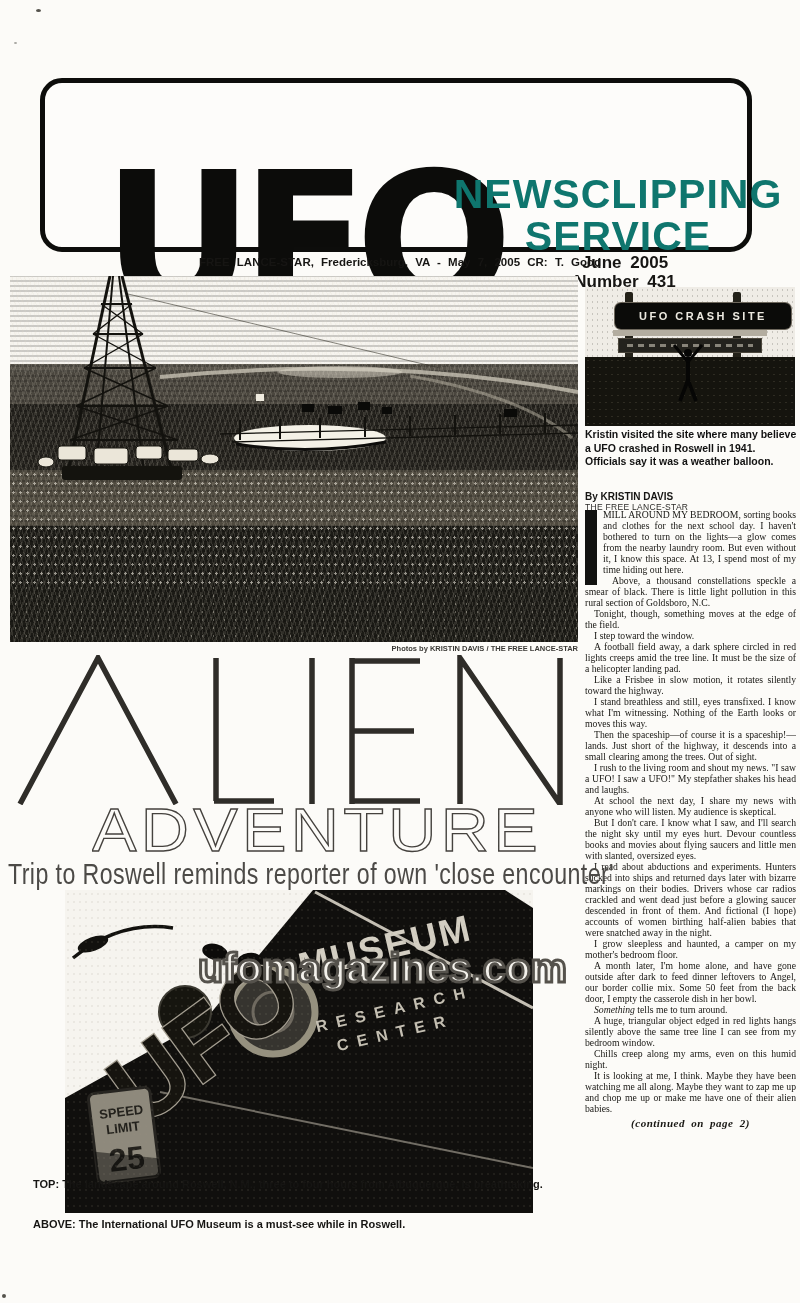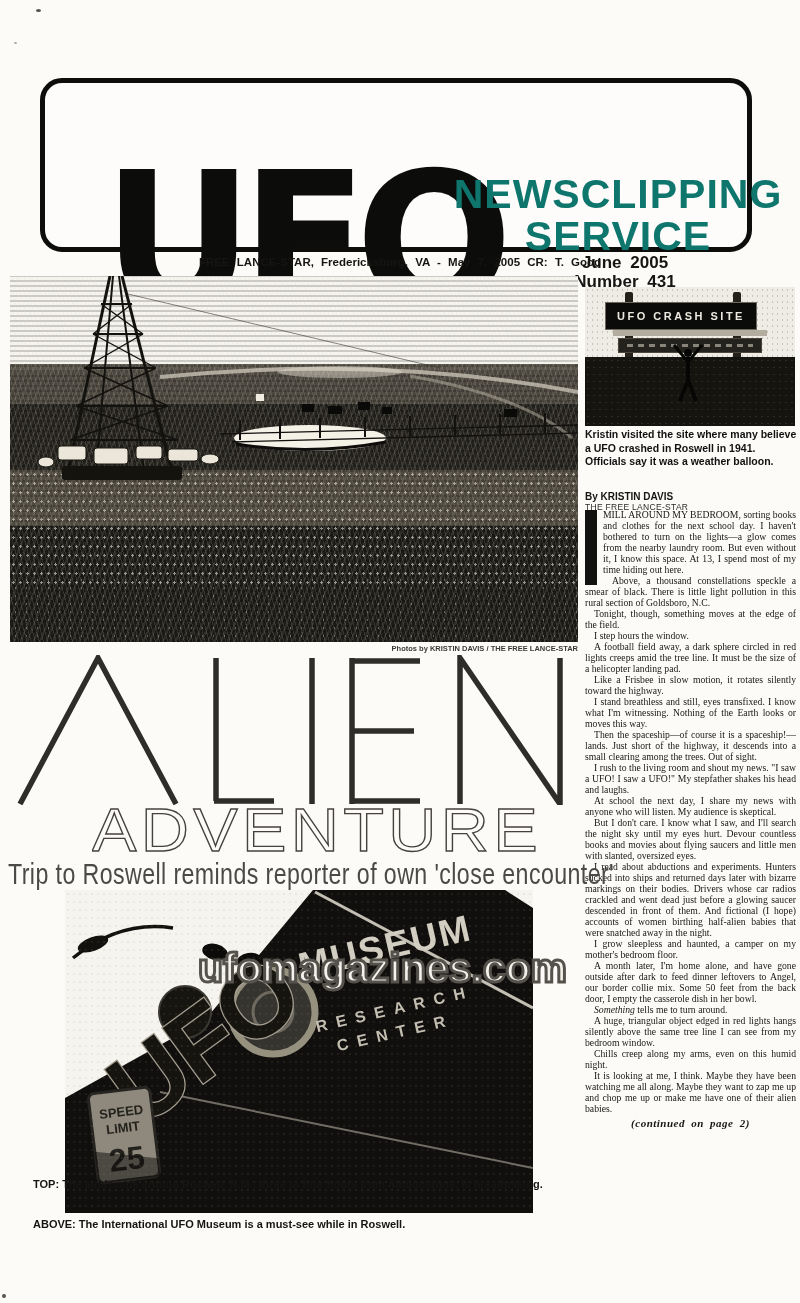--- a/index.html
+++ b/index.html
@@ -30,22 +30,22 @@
      background-size:7px 9px;}
   #main-photo .speck2{position:absolute;left:0;top:300px;width:100%;height:66px;
      background-image:radial-gradient(circle 1px,rgba(236,231,216,.35) 0 1px,transparent 1.1px);
      background-size:11px 8px;}
   #photo-credit{left:330px;top:644px;width:248px;text-align:right;font-size:7.5px;font-weight:bold;color:#3a3935;}
 
   
   #crash-photo{left:585px;top:287px;width:210px;height:139px;background:#efece6;overflow:hidden;}
   #crash-photo .sky-noise{position:absolute;inset:0;background-image:radial-gradient(circle 1px,rgba(40,38,32,.20) 0 1px,transparent 1.1px);background-size:5px 6px;}
   #crash-photo .post{position:absolute;top:5px;width:8px;height:134px;background:#232119;border-radius:2px;}
-  #crash-photo .board{position:absolute;left:21px;top:16px;width:150px;height:26px;background:#0b0b09;
-      display:flex;align-items:center;justify-content:center;box-shadow:0 0 0 1px #6d675c;}
+  #crash-photo .board{position:absolute;left:30px;top:16px;width:176px;height:26px;background:#0b0b09;
+      display:flex;align-items:center;justify-content:center;box-shadow:0 0 0 1px #6d675c;border-radius:6px;}
   #crash-photo .board span{font-size:11px;font-weight:bold;letter-spacing:2.5px;color:#ece9e0;}
   #crash-photo .strip{position:absolute;left:28px;top:43px;width:154px;height:6px;background:#b3ada0;}
   #crash-photo .board2{position:absolute;left:34px;top:52px;width:142px;height:13px;background:#23221d;
       box-shadow:0 0 0 1px #4b463c;}
   #crash-photo .board2 i{position:absolute;left:8px;right:8px;top:5px;height:3px;
       background:repeating-linear-gradient(90deg,rgba(219,213,198,.55) 0 6px,transparent 6px 11px);}
   #crash-photo .ground{position:absolute;left:0;top:70px;width:100%;height:69px;background:#15140e;
       background-image:radial-gradient(circle 1px,rgba(120,114,96,.25) 0 1px,transparent 1.1px);background-size:6px 7px;}
   #crash-caption{left:585px;top:428px;width:214px;font-size:10.5px;line-height:13.5px;font-weight:bold;color:#111;}
 
@@ -182,21 +182,21 @@
 
   <div id="byline" class="abs">
     <div class="by">By KRISTIN DAVIS</div>
     <div class="org">THE FREE LANCE-STAR</div>
   </div>
 
   <div id="article" class="abs">
     <p class="first"><span class="dropcap"></span><span>MILL AROUND MY BEDROOM, sorting books and clothes for the next school day. I haven't bothered to turn on the lights—a glow comes from the nearby laundry room. But even without it, I know this space. At 13, I spend most of my time hiding out here.</span></p>
     <p>Above, a thousand constellations speckle a smear of black. There is little light pollution in this rural section of Goldsboro, N.C.</p>
     <p>Tonight, though, something moves at the edge of the field.</p>
-    <p>I step hours the window.</p>
+    <p>I step toward the window.</p>
     <p>A football field away, a dark sphere circled in red lights creeps amid the tree line. It must be the size of a helicopter landing pad.</p>
     <p>Like a Frisbee in slow motion, it rotates silently toward the highway.</p>
     <p>I stand breathless and still, eyes transfixed. I know what I'm witnessing. Nothing of the Earth looks or moves this way.</p>
     <p>Then the spaceship—of course it is a spaceship!—lands. Just short of the highway, it descends into a small clearing among the trees. Out of sight.</p>
     <p>I rush to the living room and shout my news. "I saw a UFO! I saw a UFO!" My stepfather shakes his head and laughs.</p>
     <p>At school the next day, I share my news with anyone who will listen. My audience is skeptical.</p>
     <p>But I don't care. I know what I saw, and I'll search the night sky until my eyes hurt. Devour countless books and movies about flying saucers and little men with slanted, oversized eyes.</p>
     <p>I read about abductions and experiments. Hunters sucked into ships and returned days later with bizarre markings on their bodies. Drivers whose car radios crackled and went dead just before a glowing saucer descended in front of them. And fictional (I hope) accounts of women birthing half-alien babies that were snatched away in the night.</p>
     <p>I grow sleepless and haunted, a camper on my mother's bedroom floor.</p>
     <p>A month later, I'm home alone, and have gone outside after dark to feed dinner leftovers to Angel, our border collie mix. Some 50 feet from the back door, I empty the casserole dish in her bowl.</p>

